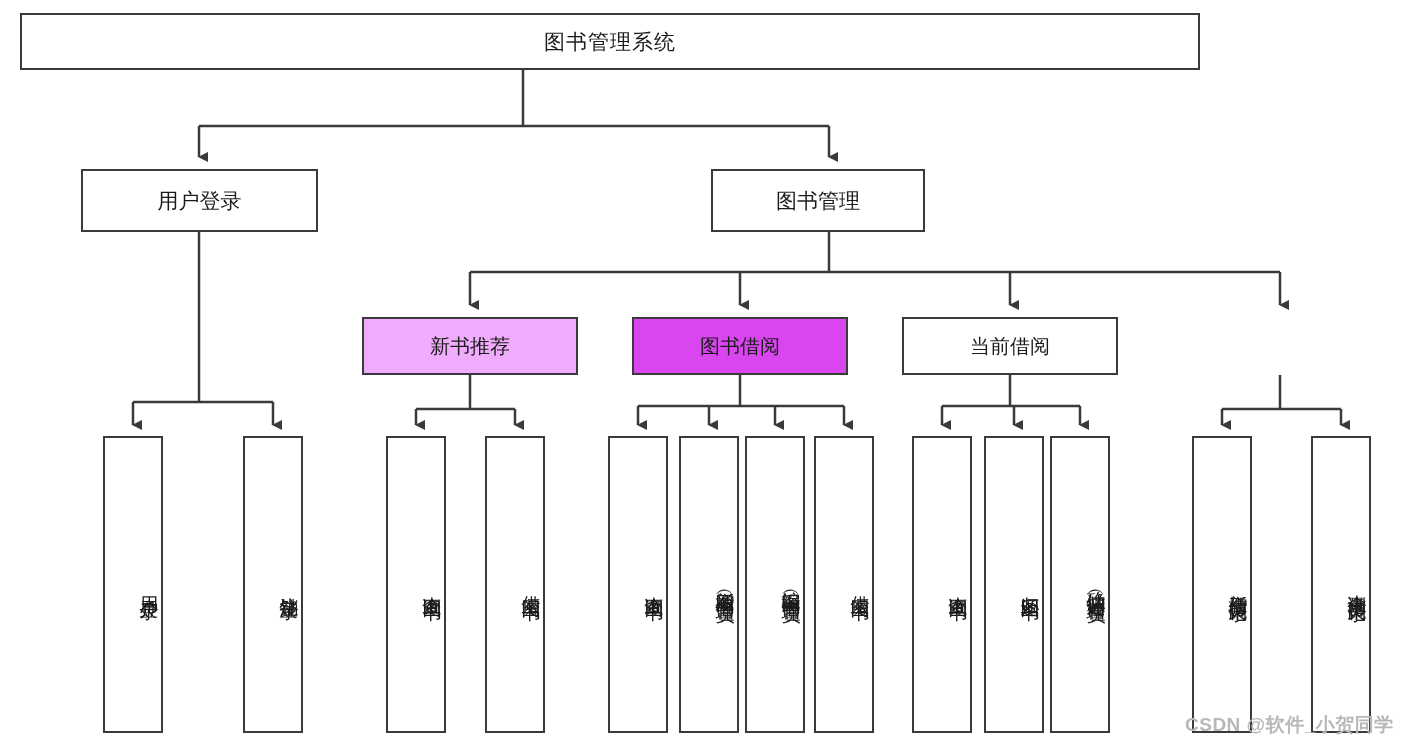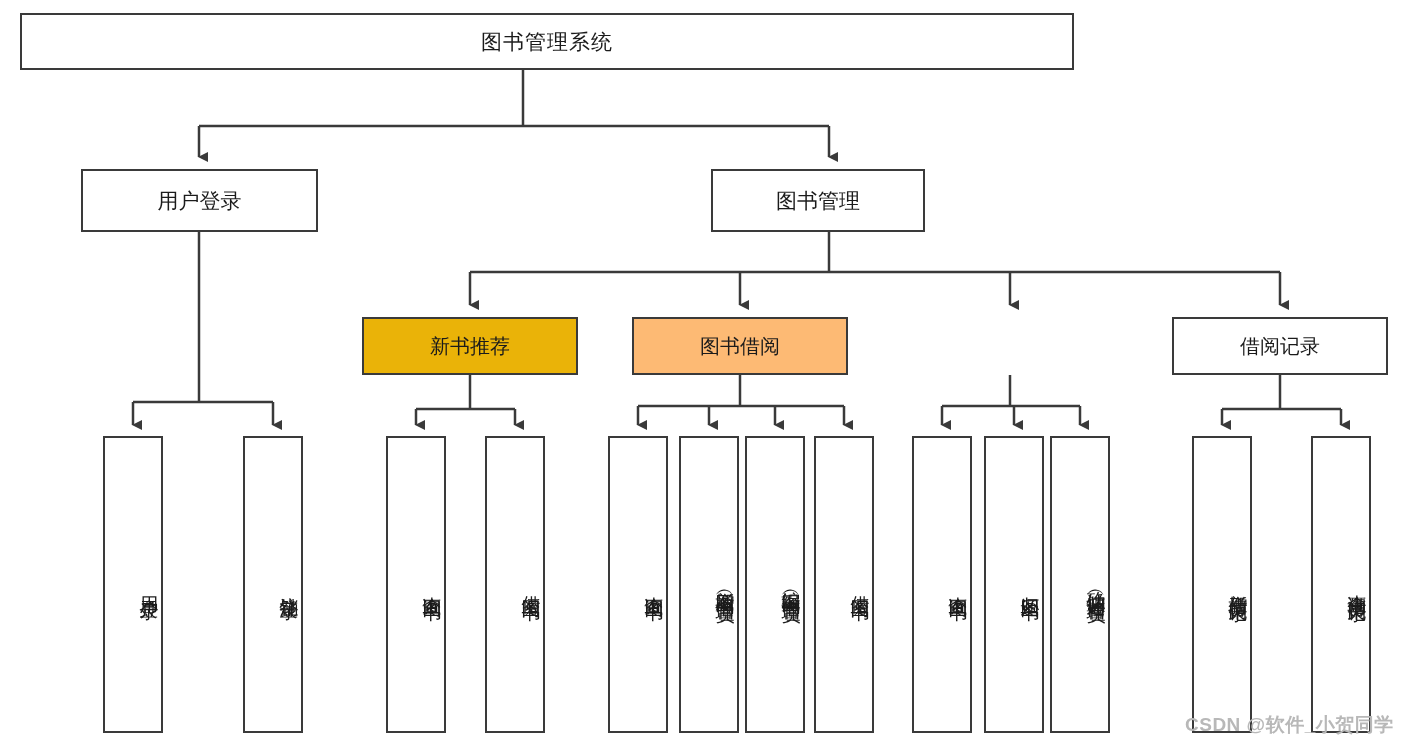--- a/index.html
+++ b/index.html
@@ -119,39 +119,39 @@
       <path d="M1014,406 L1014,425" marker-end="url(#arrow)"></path>
       <path d="M1080,406 L1080,425" marker-end="url(#arrow)"></path>
 
       <path d="M1280,375 L1280,409"></path>
       <path d="M1222,409 L1341,409"></path>
       <path d="M1222,409 L1222,425" marker-end="url(#arrow)"></path>
       <path d="M1341,409 L1341,425" marker-end="url(#arrow)"></path>
     </g>
   </svg>
 
-  <div class="node h" style="left: 20px; top: 13px; width: 1054px; height: 57px; border-color: rgb(58, 58, 58); color: rgb(27, 27, 27); background: rgb(255, 255, 255);">
+  <div class="node h" style="left: 20px; top: 13px; width: 1180px; height: 57px; border-color: rgb(58, 58, 58); color: rgb(27, 27, 27); background: rgb(255, 255, 255);">
     <span>图书管理系统</span>
   </div>
 
   <div class="node l2" style="left: 81px; top: 169px; width: 237px; height: 63px; border-color: rgb(58, 58, 58); color: rgb(27, 27, 27); background: rgb(255, 255, 255);">
     <span>用户登录</span>
   </div>
   <div class="node l2" style="left: 711px; top: 169px; width: 214px; height: 63px; border-color: rgb(58, 58, 58); color: rgb(27, 27, 27); background: rgb(255, 255, 255);">
     <span>图书管理</span>
   </div>
 
-  <div class="node l3" style="left: 362px; top: 317px; width: 216px; height: 58px; border-color: rgb(58, 58, 58); color: rgb(27, 27, 27); background: #eab308;">
+  <div class="node l3" style="left: 362px; top: 317px; width: 216px; height: 58px; border-color: rgb(58, 58, 58); color: rgb(27, 27, 27); background: #f0abfc;">
     <span>新书推荐</span>
   </div>
-  <div class="node l3" style="left: 632px; top: 317px; width: 216px; height: 58px; border-color: rgb(58, 58, 58); color: rgb(27, 27, 27); background: #fdba74;">
+  <div class="node l3" style="left: 632px; top: 317px; width: 216px; height: 58px; border-color: rgb(58, 58, 58); color: rgb(27, 27, 27); background: #d946ef;">
     <span>图书借阅</span>
   </div>
-  <div class="node l3" style="left: 1172px; top: 317px; width: 216px; height: 58px; border-color: rgb(58, 58, 58); color: rgb(27, 27, 27); background: rgb(255, 255, 255);">
-    <span>借阅记录</span>
+  <div class="node l3" style="left: 902px; top: 317px; width: 216px; height: 58px; border-color: rgb(58, 58, 58); color: rgb(27, 27, 27); background: rgb(255, 255, 255);">
+    <span>当前借阅</span>
   </div>
 
   <div class="node leaf" style="left: 103px; top: 436px; width: 60px; height: 297px; border-color: rgb(58, 58, 58); color: rgb(27, 27, 27); background: rgb(255, 255, 255);">
     <span class="vtxt">用户登录</span>
   </div>
   <div class="node leaf" style="left: 243px; top: 436px; width: 60px; height: 297px; border-color: rgb(58, 58, 58); color: rgb(27, 27, 27); background: rgb(255, 255, 255);">
     <span class="vtxt">注销登录</span>
   </div>
   <div class="node leaf" style="left: 386px; top: 436px; width: 60px; height: 297px; border-color: rgb(58, 58, 58); color: rgb(27, 27, 27); background: rgb(255, 255, 255);">
     <span class="vtxt">查询图书</span>

